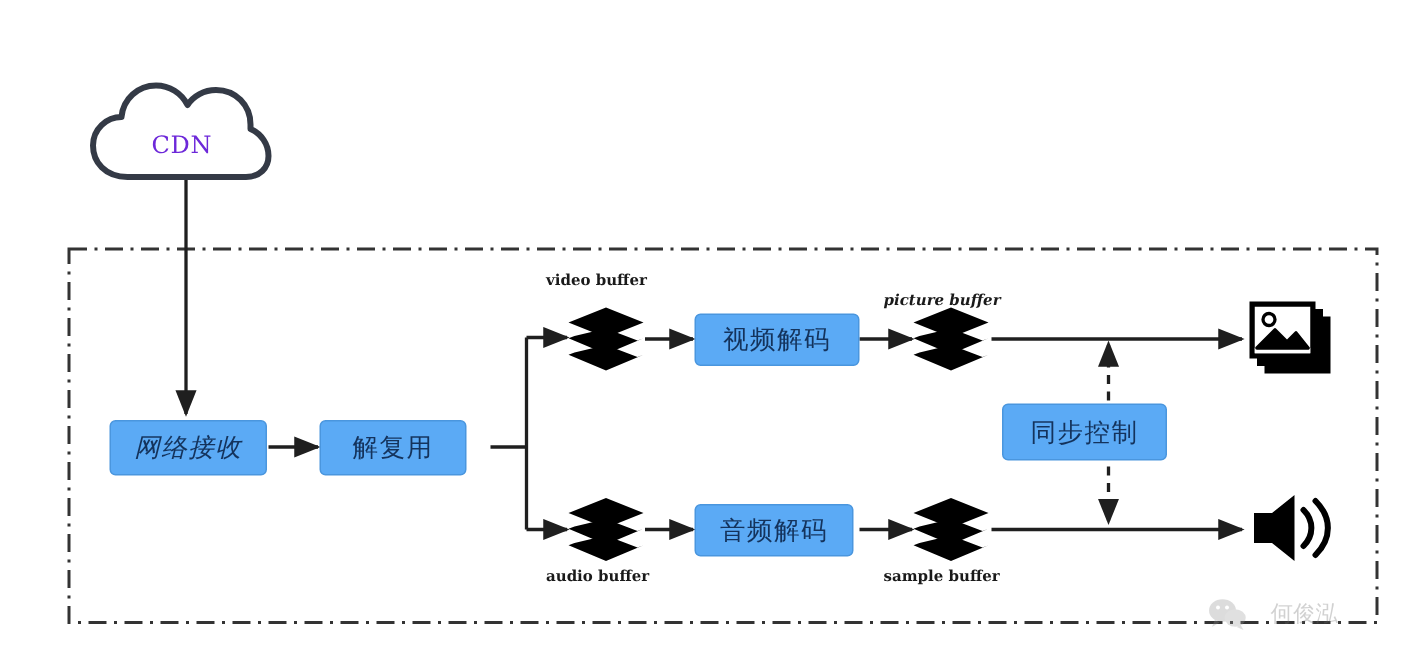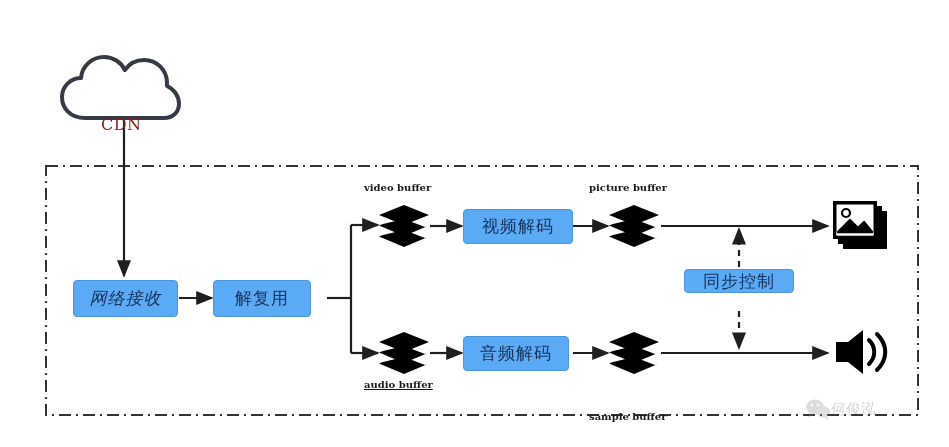--- a/index.html
+++ b/index.html
@@ -43,30 +43,29 @@
     font-family: "DejaVu Serif", "Liberation Serif", serif;
     font-weight: bold;
     font-size: 10px;
     color: #1a1a1a;
     white-space: nowrap;
   }
   .cloud-label {
     position: absolute;
     font-family: "DejaVu Serif", "Liberation Serif", serif;
     font-size: 16px;
-    color: #7f1d1d;
+    color: #6d28d9;
     letter-spacing: 0.5px;
     white-space: nowrap;
-    margin-top: 28px;
   }
   .watermark {
     position: absolute;
     display: flex;
     align-items: center;
-    gap: 0;
+    gap: 16px;
     opacity: 0.30;
     filter: grayscale(1);
   }
   .watermark-text {
     font-family: "DejaVu Sans", "Liberation Sans", sans-serif;
     font-size: 15px;
     color: #6b6b6b;
     white-space: nowrap;
   }
 </style>
@@ -178,28 +177,28 @@
   </div>
 
   <div class="node-box" style="left:463px; top:209px; width:110px; height:35px;text-align:center;">
     <span>视频解码</span>
   </div>
 
   <div class="node-box" style="left:463px; top:336px; width:106px; height:35px;">
     <span>音频解码</span>
   </div>
 
-  <div class="node-box" style="left:684px; top:269px; width:110px; height:24px;">
+  <div class="node-box" style="left:668px; top:269px; width:110px; height:38px;">
     <span>同步控制</span>
   </div>
 
   <div class="buffer-label" style="left:364px; top:182px;">video buffer</div>
-  <div class="buffer-label" style="left:589px; top:182px;">picture buffer</div>
-  <div class="buffer-label" style="left:364px; top:379px;text-decoration:underline;">audio buffer</div>
-  <div class="buffer-label" style="left:589px; top:379px;margin-top:32px;">sample buffer</div>
+  <div class="buffer-label" style="left:589px; top:195px;font-style:italic;">picture buffer</div>
+  <div class="buffer-label" style="left:364px; top:379px;">audio buffer</div>
+  <div class="buffer-label" style="left:589px; top:379px;">sample buffer</div>
 
   <div class="watermark" style="left:805px; top:398px;">
     <svg width="26" height="22" viewBox="0 0 26 22">
       <ellipse cx="10" cy="9" rx="9" ry="7.5" fill="#8f8f8f"></ellipse>
       <path d="M5,15 L3,20 L8,17 Z" fill="#8f8f8f"></path>
       <ellipse cx="18.5" cy="14" rx="7" ry="5.8" fill="#9c9c9c"></ellipse>
       <path d="M22,18.5 L24,22 L19.5,20 Z" fill="#9c9c9c"></path>
       <circle cx="7" cy="7" r="1.3" fill="#ffffff"></circle>
       <circle cx="13" cy="7" r="1.3" fill="#ffffff"></circle>
     </svg>

